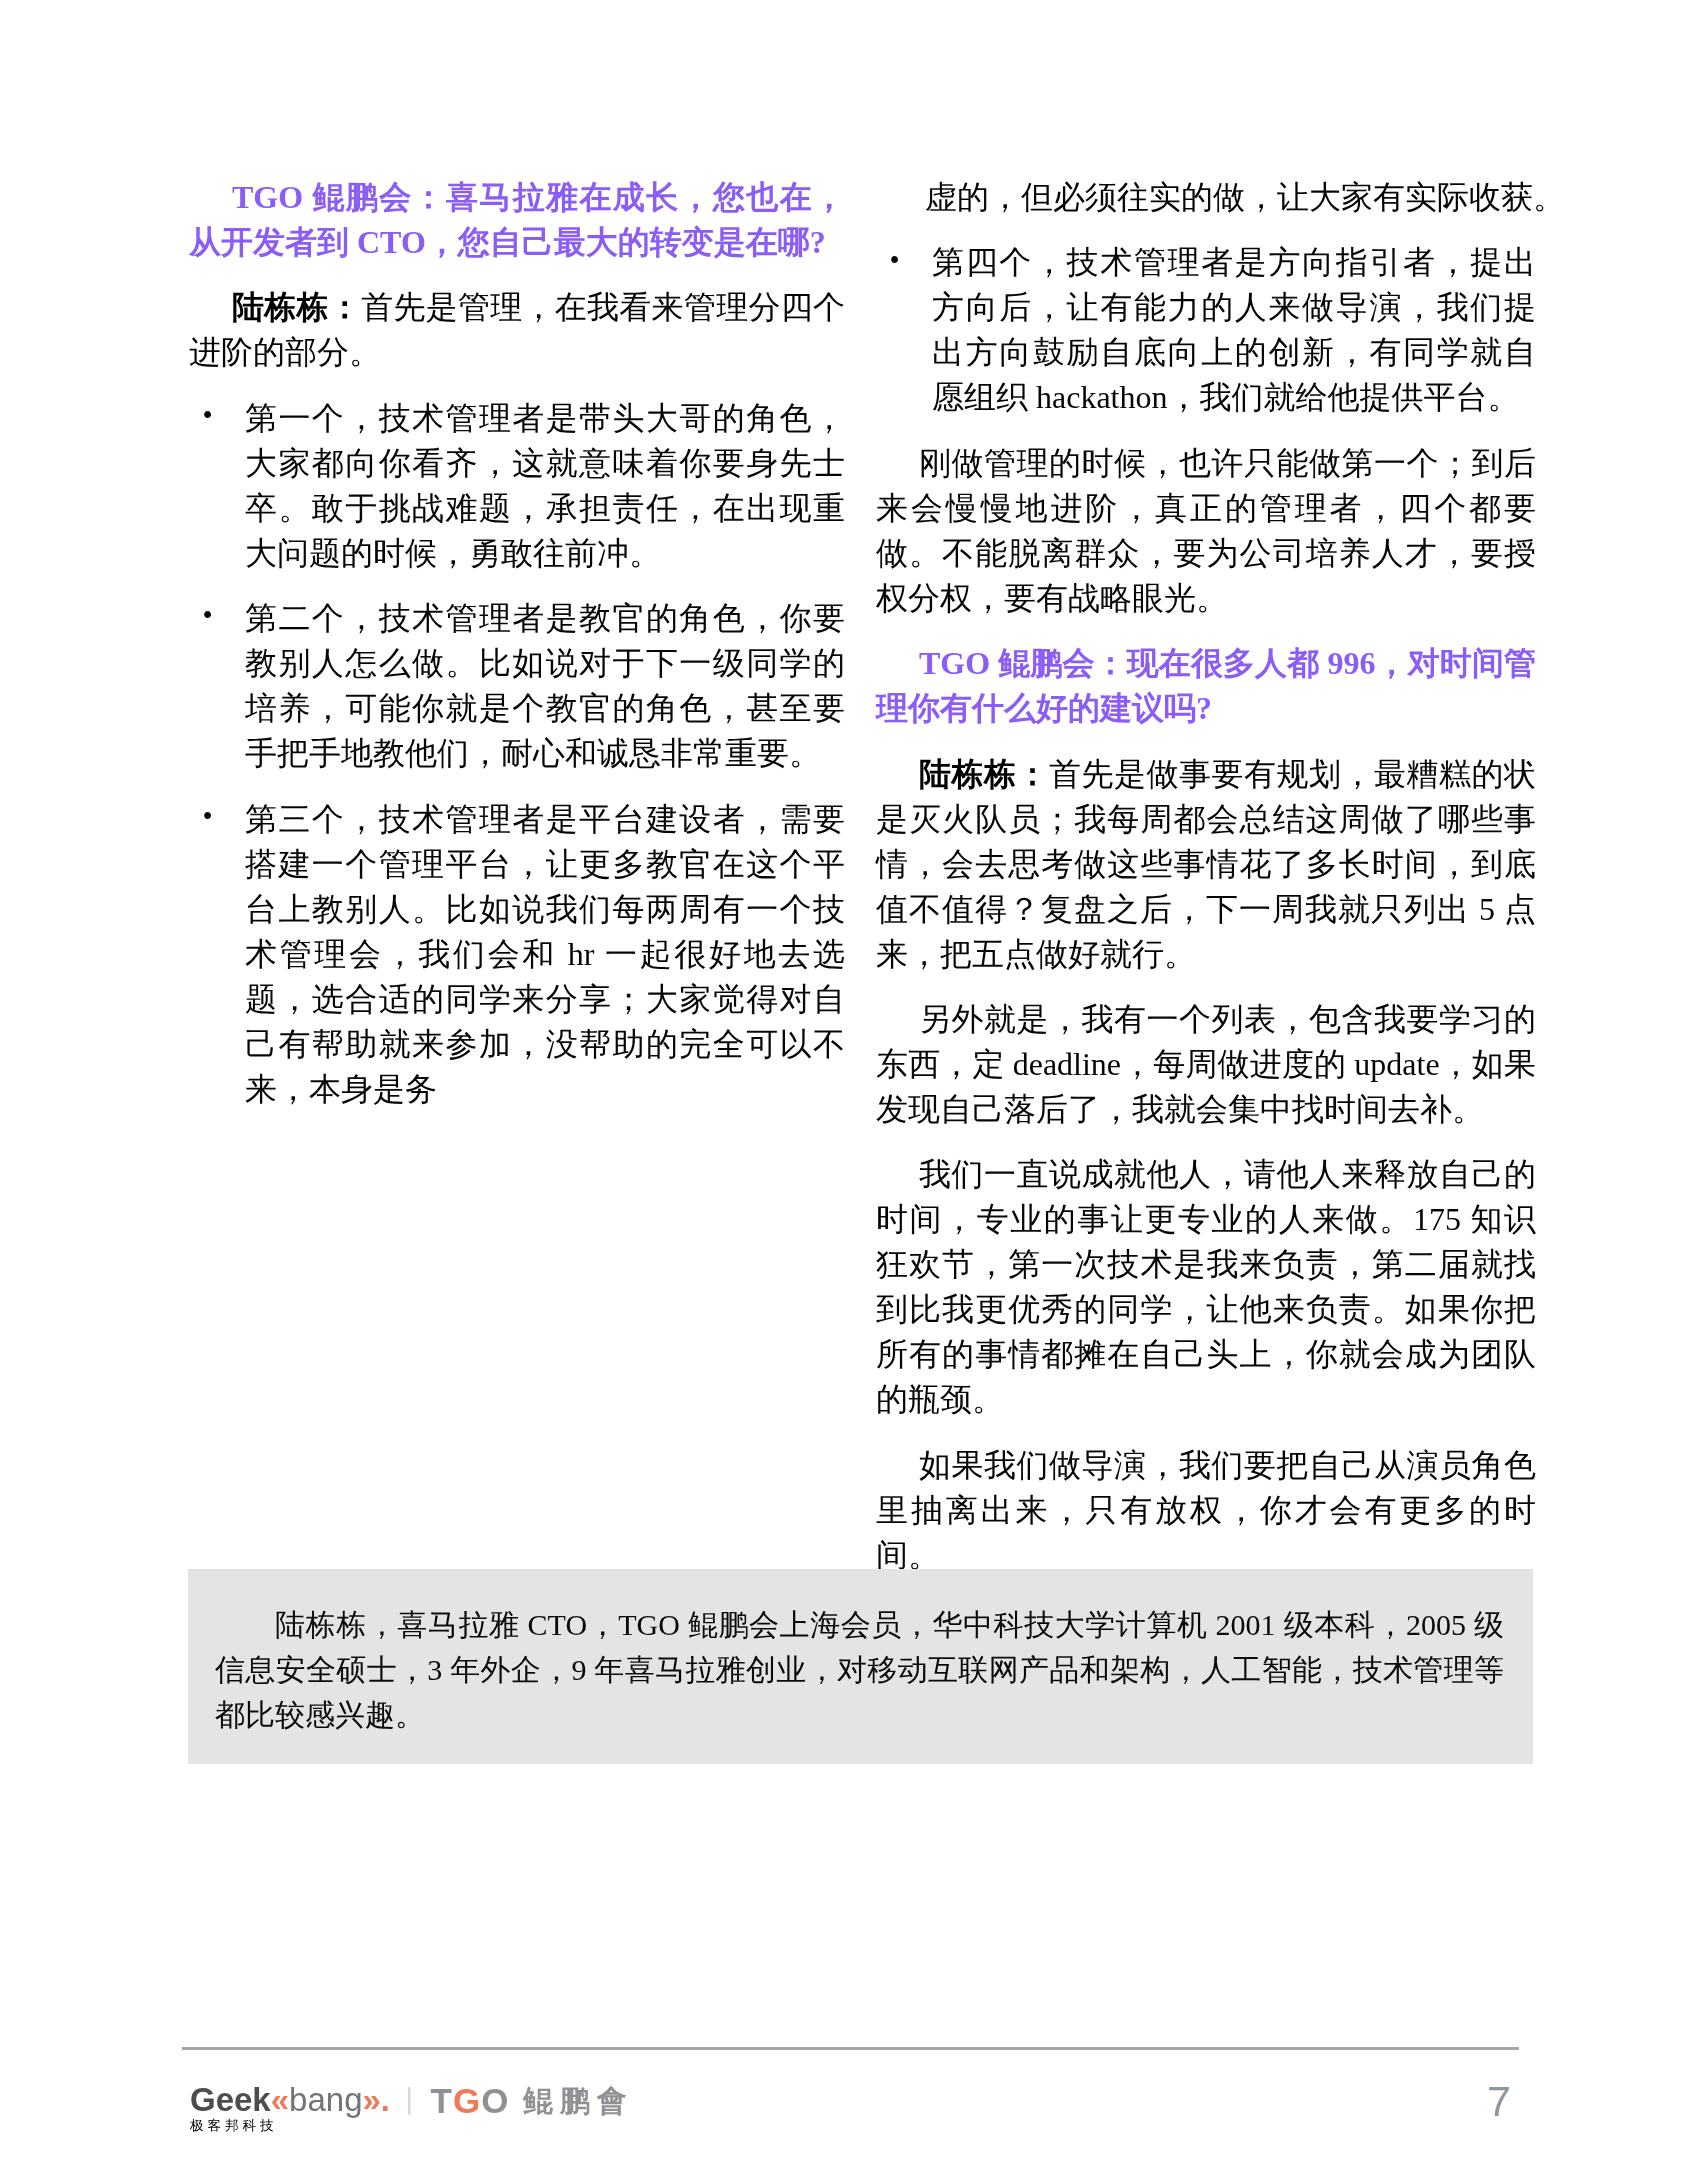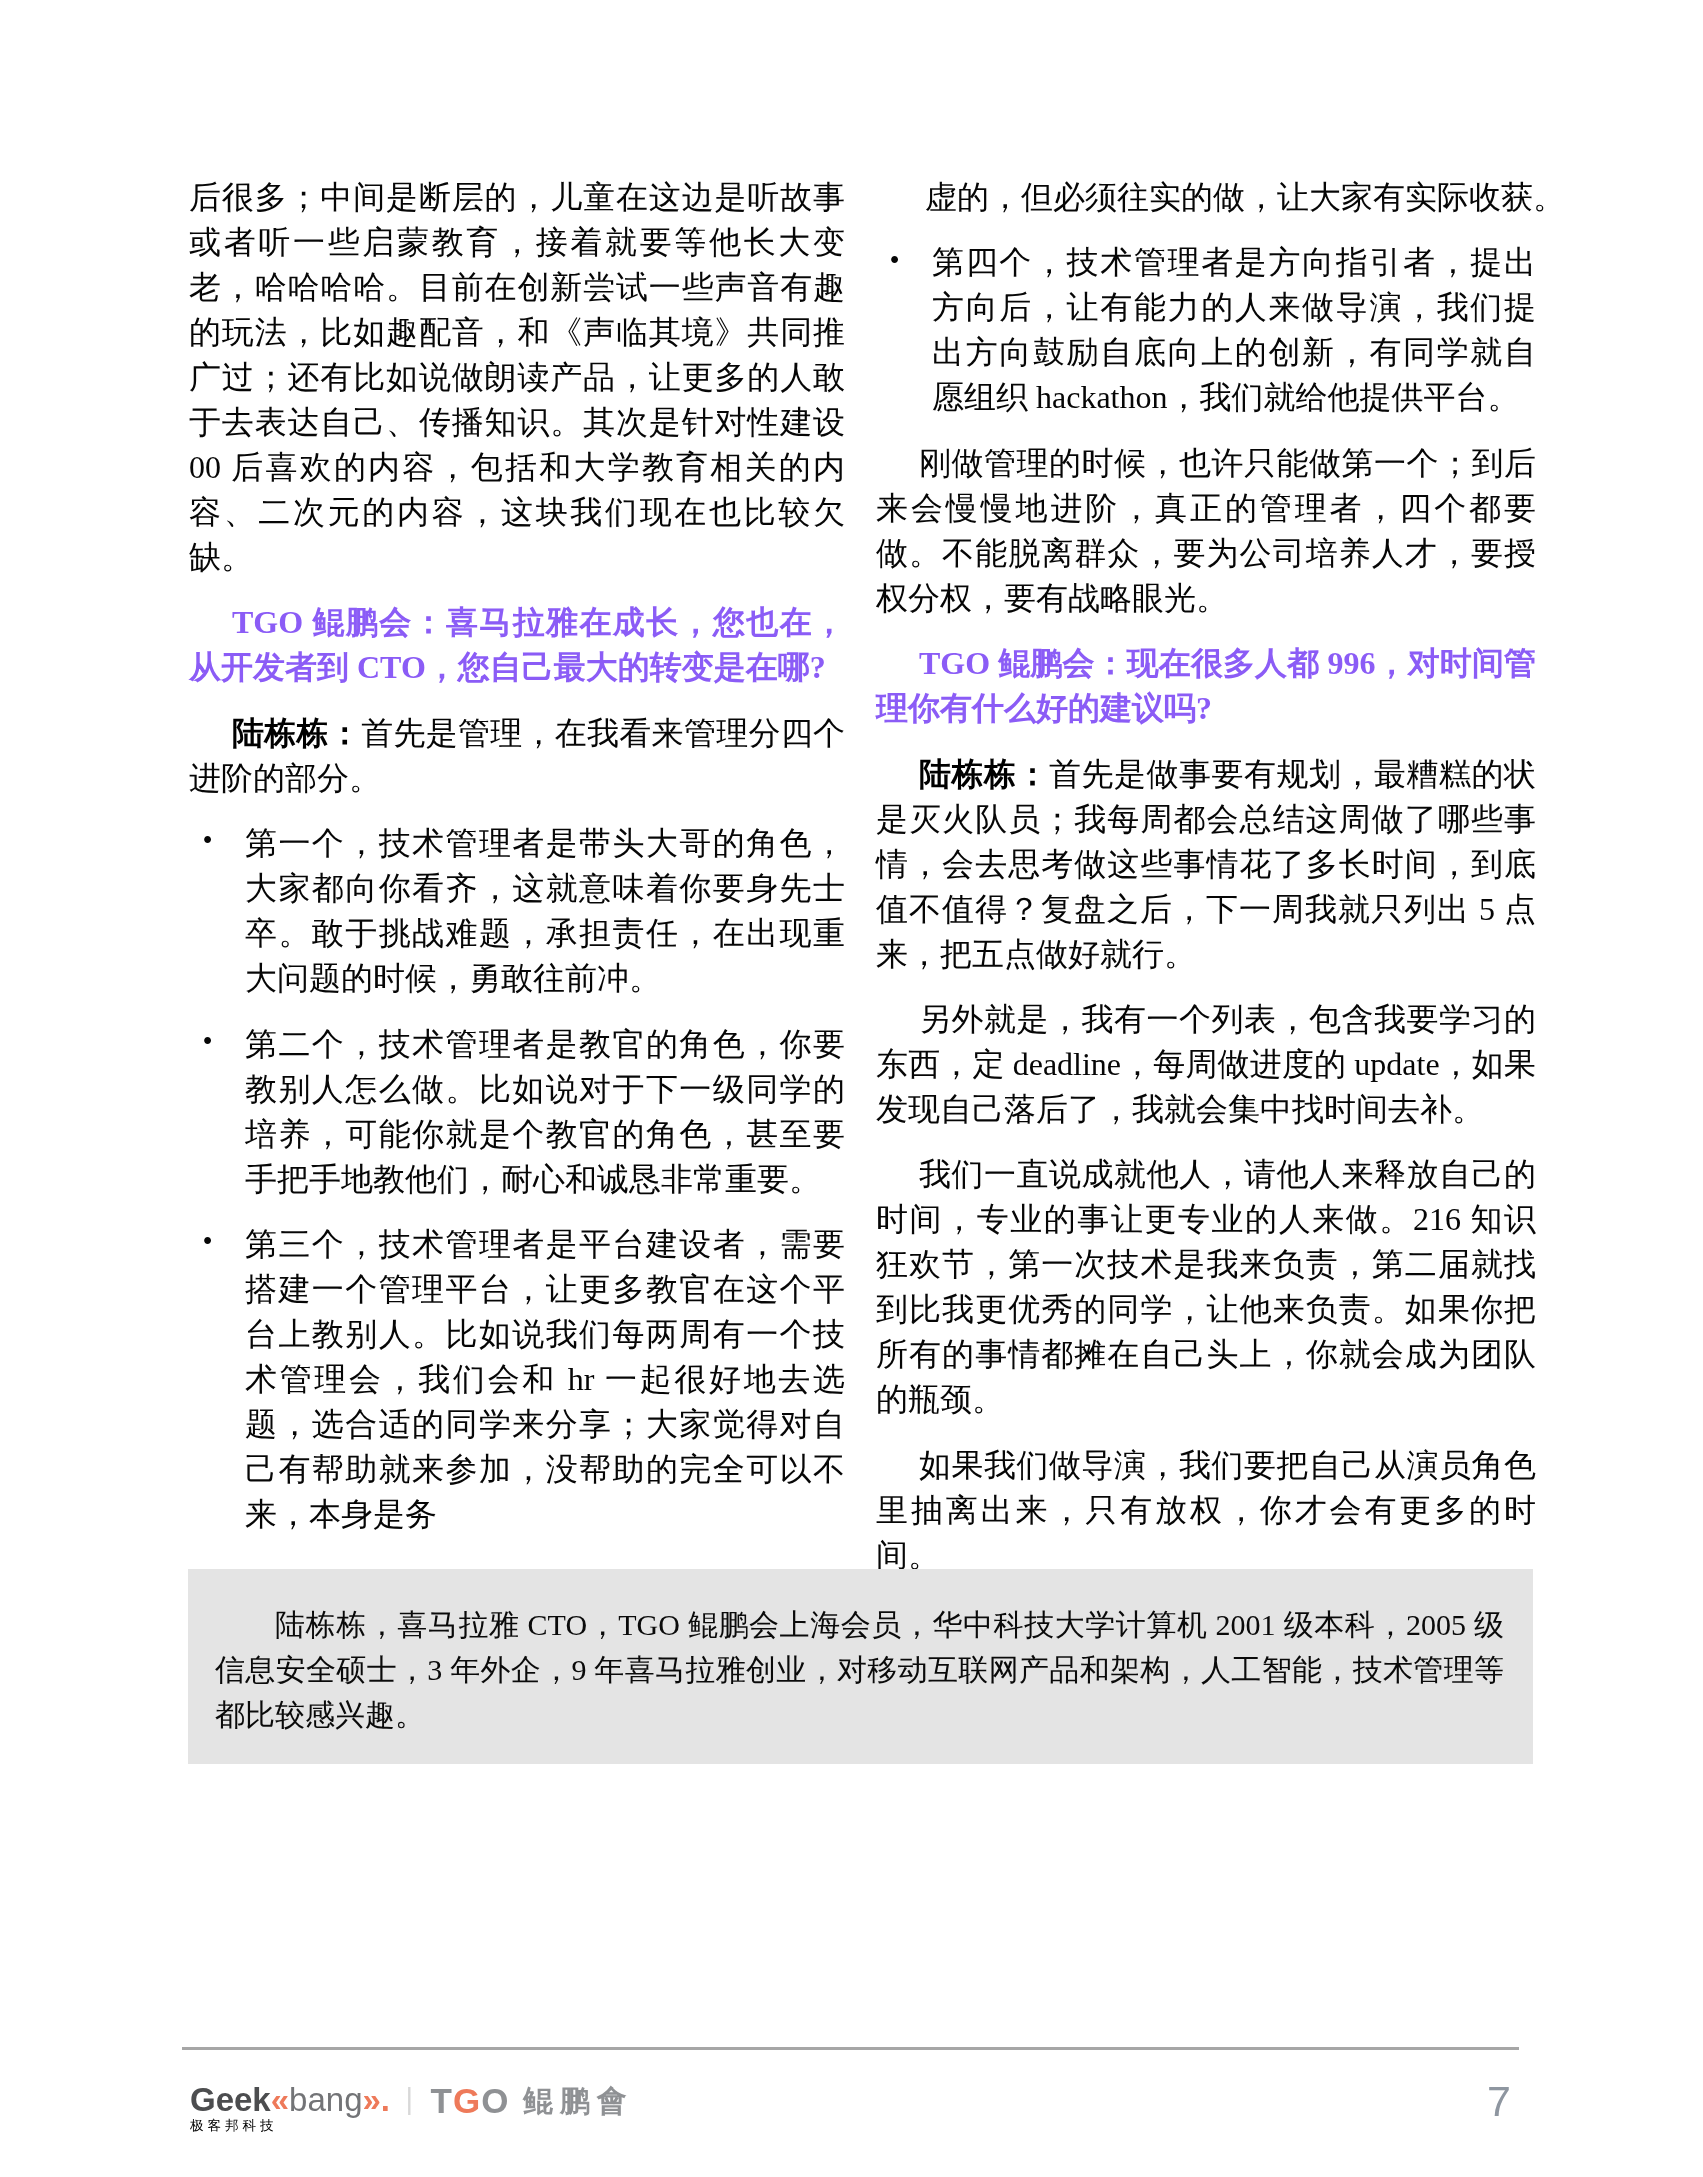--- a/index.html
+++ b/index.html
@@ -65,21 +65,20 @@
     font-family:"Liberation Sans","DejaVu Sans",sans-serif;
     font-size:43px;color:#8e96a0;
   }
 </style>
 </head>
 <body>
 
 <div>
 
   <div class="col col-left">
-    <p>后很多；中间是断层的，儿童在这边是听故事或者听一些启蒙教育，接着就要等他长大变老，哈哈哈哈。目前在创新尝试一些声音有趣的玩法，比如趣配音，和《声临其境》共同推广过；还有比如说做朗读产品，让更多的人敢于去表达自己、传播知识。其次是针对性建设 00 后喜欢的内容，包括和大学教育相关的内容、二次元的内容，这块我们现在也比较欠缺。</p>
 
     <p class="heading">TGO 鲲鹏会：喜马拉雅在成长，您也在，从开发者到 CTO，您自己最大的转变是在哪?</p>
 
     <p class="indent"><span class="lead">陆栋栋：</span><span>首先是管理，在我看来管理分四个进阶的部分。</span></p>
 
     <div class="bullet">
       <span class="marker">•</span>
       <p>第一个，技术管理者是带头大哥的角色，大家都向你看齐，这就意味着你要身先士卒。敢于挑战难题，承担责任，在出现重大问题的时候，勇敢往前冲。</p>
     </div>
 
@@ -103,21 +102,21 @@
     </div>
 
     <p class="indent">刚做管理的时候，也许只能做第一个；到后来会慢慢地进阶，真正的管理者，四个都要做。不能脱离群众，要为公司培养人才，要授权分权，要有战略眼光。</p>
 
     <p class="heading">TGO 鲲鹏会：现在很多人都 996，对时间管理你有什么好的建议吗?</p>
 
     <p class="indent"><span class="lead">陆栋栋：</span><span>首先是做事要有规划，最糟糕的状是灭火队员；我每周都会总结这周做了哪些事情，会去思考做这些事情花了多长时间，到底值不值得？复盘之后，下一周我就只列出 5 点来，把五点做好就行。</span></p>
 
     <p class="indent">另外就是，我有一个列表，包含我要学习的东西，定 deadline，每周做进度的 update，如果发现自己落后了，我就会集中找时间去补。</p>
 
-    <p class="indent">我们一直说成就他人，请他人来释放自己的时间，专业的事让更专业的人来做。216 知识狂欢节，第一次技术是我来负责，第二届就找到比我更优秀的同学，让他来负责。如果你把所有的事情都摊在自己头上，你就会成为团队的瓶颈。</p>
+    <p class="indent">我们一直说成就他人，请他人来释放自己的时间，专业的事让更专业的人来做。175 知识狂欢节，第一次技术是我来负责，第二届就找到比我更优秀的同学，让他来负责。如果你把所有的事情都摊在自己头上，你就会成为团队的瓶颈。</p>
 
     <p class="indent">如果我们做导演，我们要把自己从演员角色里抽离出来，只有放权，你才会有更多的时间。</p>
   </div>
 
   <div class="bio">
     <p>陆栋栋，喜马拉雅 CTO，TGO 鲲鹏会上海会员，华中科技大学计算机 2001 级本科，2005 级信息安全硕士，3 年外企，9 年喜马拉雅创业，对移动互联网产品和架构，人工智能，技术管理等都比较感兴趣。</p>
   </div>
 
   <div class="rule"></div>
 

